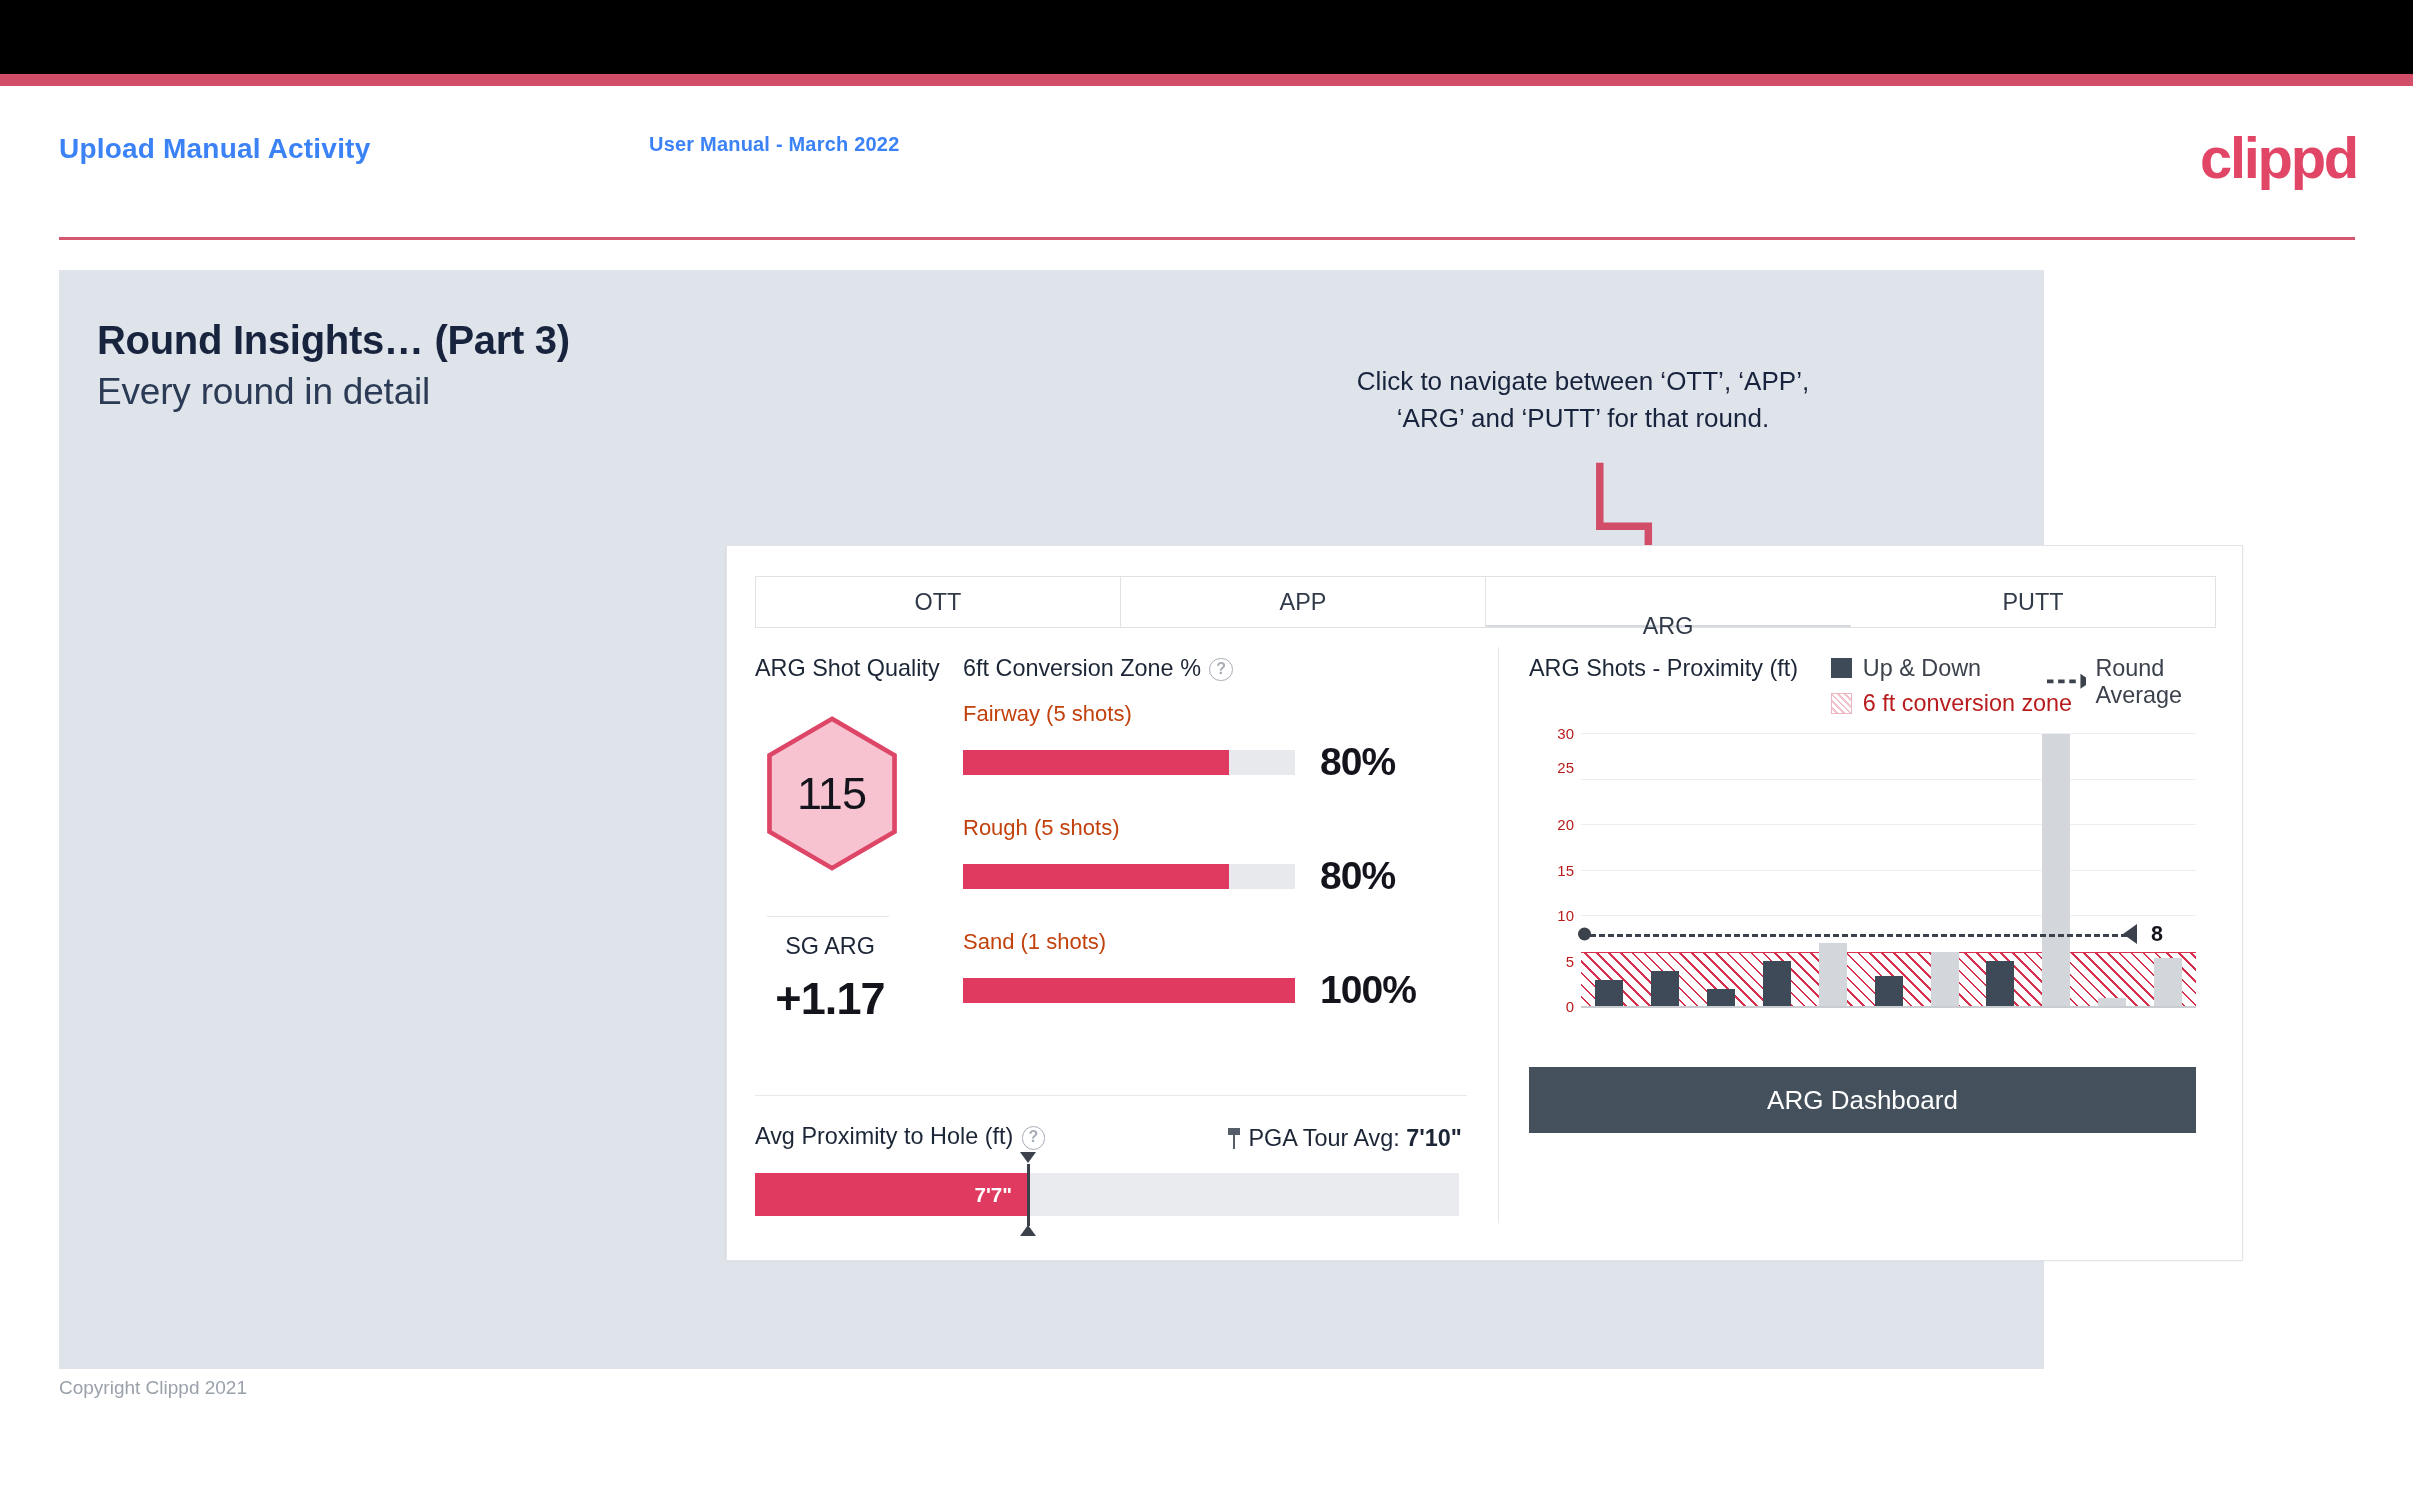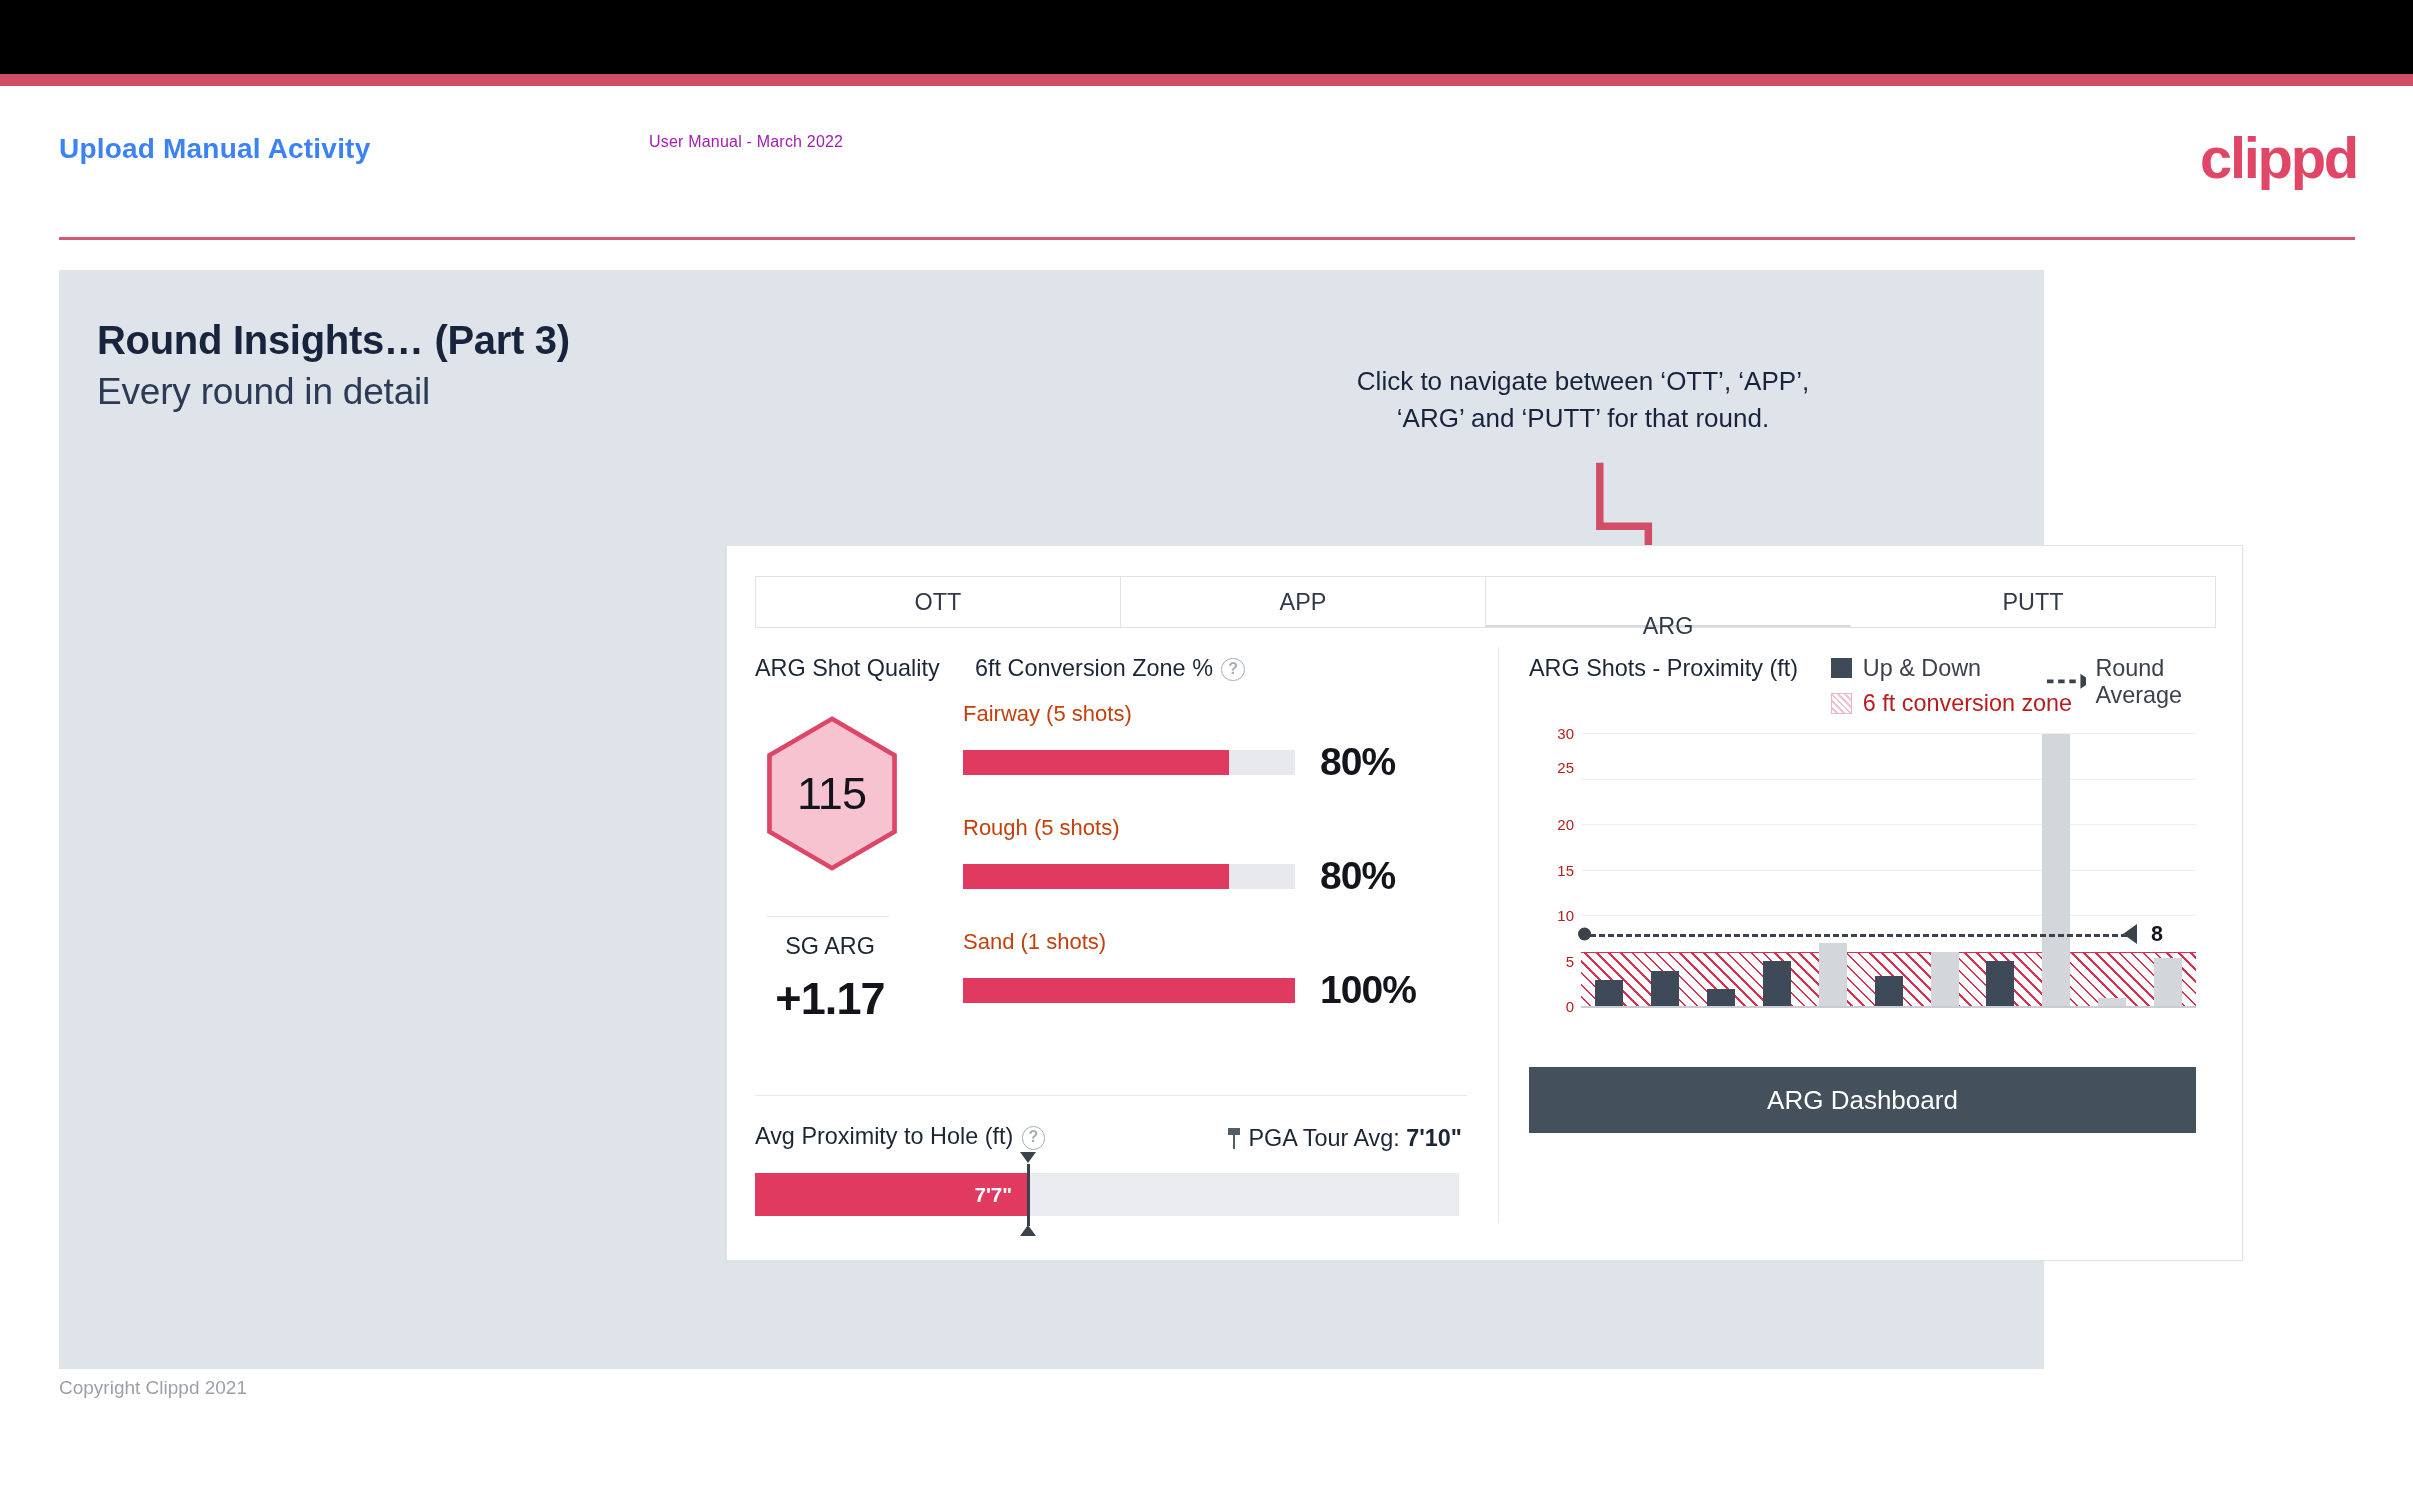--- a/index.html
+++ b/index.html
@@ -10,21 +10,21 @@
     overflow: hidden;
   }
   .slide { position: relative; width: 2413px; height: 1508px; background:#fff; }
 
   
   .top-black { position:absolute; left:0; top:0; width:2413px; height:74px; background:#000; }
   .top-red   { position:absolute; left:0; top:74px; width:2413px; height:12px; background:#d14d68; }
 
   
   .hdr-left  { position:absolute; left:59px;  top:133px; font-size:28px; font-weight:700; color:#3b82f6; letter-spacing:0.2px;}
-  .hdr-mid   { position:absolute; left:649px; top:133px; font-size:16px; font-weight:400; color:#a21caf; letter-spacing:0.2px;}
+  .hdr-mid   { position:absolute; left:649px; top:133px; font-size:20px; font-weight:700; color:#3b82f6; letter-spacing:0.2px;}
   .logo      { position:absolute; right:56px; top:129px; font-size:58px; font-weight:800; color:#e24666;
                letter-spacing:-2.3px; line-height:1; }
   .hdr-rule  { position:absolute; left:59px; top:237px; width:2296px; height:2.8px; background:#d4596f; }
 
   
   .body-panel { position:absolute; left:59px; top:270px; width:1985px; height:1099px; background:#dfe3ea; }
 
   .title1 { position:absolute; left:97px; top:318px; font-size:40px; font-weight:700; color:#18243d; letter-spacing:-0.3px;}
   .title2 { position:absolute; left:97px; top:371px; font-size:37px; font-weight:400; color:#2c3b55; letter-spacing:-0.2px;}
 
@@ -51,21 +51,21 @@
          font-size:23.4px; color:#303a49; border-right:0.9px solid #e0e2e6; background:#fff; }
   .tab:last-child { border-right:none; }
   .tab.active { background:#d7dade;margin-top:48px; }
 
   
   .col-left  { position:absolute; left:28px;  top:101px; width:712px; height:576px; }
   .col-right { position:absolute; left:771px; top:101px; width:718px; height:576px;
                border-left:0.9px solid #e6e8eb; padding-left:0; }
 
   .lbl-shotq { position:absolute; left:0px;   top:7.5px; font-size:23.4px; color:#1c2636; }
-  .lbl-conv  { position:absolute; left:208px; top:7.5px; font-size:23.4px; color:#1c2636;margin-left:12px; }
+  .lbl-conv  { position:absolute; left:208px; top:7.5px; font-size:23.4px; color:#1c2636; }
   .help { display:inline-block; width:23.4px; height:23.4px; border:1.9px solid #a7adb6; border-radius:50%;
           color:#a7adb6; font-size:16px; line-height:20.6px; text-align:center; vertical-align:1.9px;
           margin-left:8.4px; font-weight:700;}
 
   .hex-wrap { position:absolute; left:6.6px; top:67px; width:140px; height:159px; }
   .hexnum { position:absolute; inset:0; display:flex; align-items:center; justify-content:center;
             font-size:45px; font-weight:500; color:#14141c; letter-spacing:-0.9px; }
 
   .sg-div { position:absolute; left:12px; top:269px; width:122px; height:0.9px; background:#e3e5e8; }
   .sg-lbl { position:absolute; left:0px; top:286px; width:150px; text-align:center; font-size:23.4px; color:#1c2636; }

